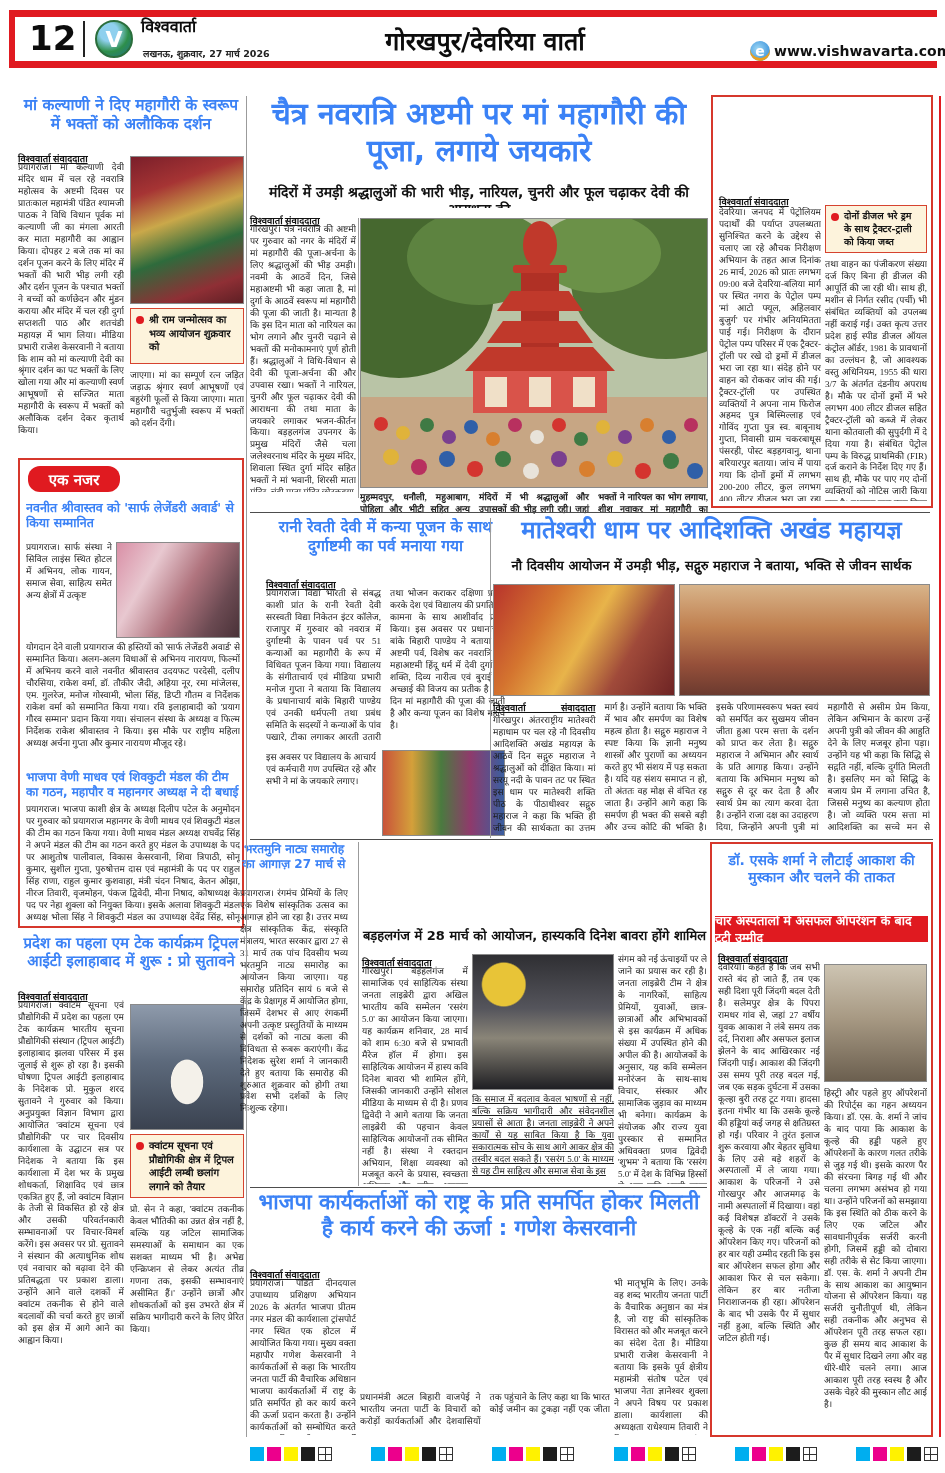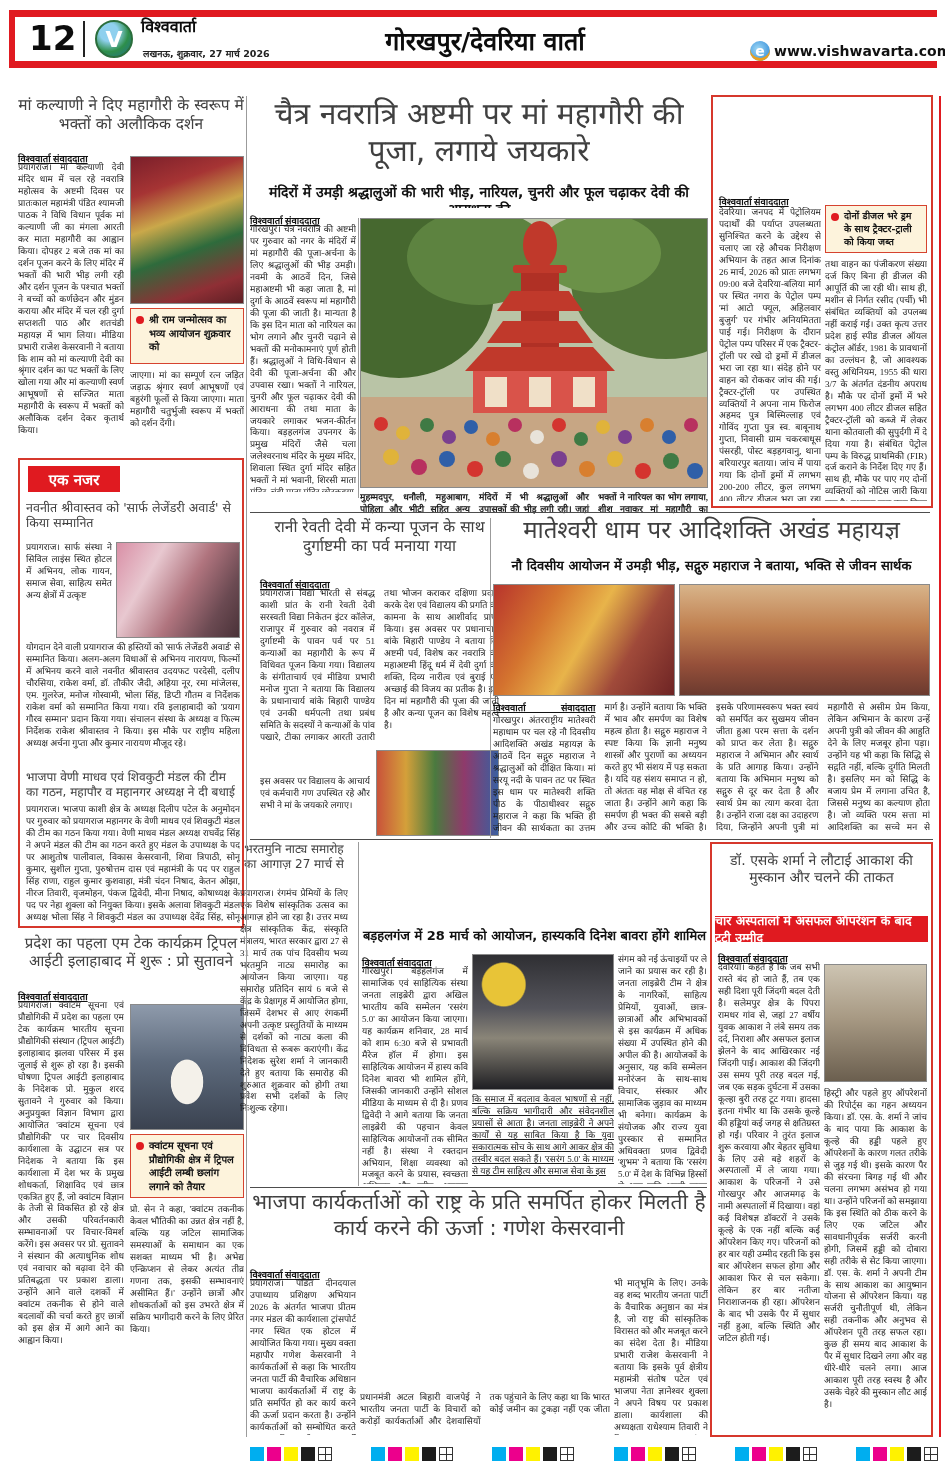--- a/index.html
+++ b/index.html
@@ -3,21 +3,21 @@
 <meta charset="utf-8">
 <style>
   :root{
     --red:#e01a20; --ink:#151515; --rule:#9b9b9b;
     --capbg:#fdf3dc; --capbd:#d6432f;
   }
   *{margin:0;padding:0;box-sizing:border-box;}
   body{background:#e8e8e8;font-family:"Liberation Serif","DejaVu Serif",serif;}
   #page{position:relative;width:945px;height:1473px;background:#ffffff;margin:0 auto;overflow:hidden;color:var(--ink);}
   .abs{position:absolute;}
-  .hl{font-family:"DejaVu Sans","Liberation Sans",sans-serif;font-weight:400;text-align:center;color:#404040;line-height:1.22;overflow:hidden;}
+  .hl{font-family:"DejaVu Sans","Liberation Sans",sans-serif;font-weight:700;text-align:center;color:#3b82f6;line-height:1.22;overflow:hidden;}
   .sub{font-family:"DejaVu Sans","Liberation Sans",sans-serif;font-weight:700;text-align:center;color:#111;line-height:1.2;overflow:hidden;}
   .byline{font-weight:700;font-size:9.5px;text-decoration:underline;color:#111;}
   .body{font-size:9px;line-height:1.33;text-align:justify;color:#1c1c1c;overflow:hidden;}
   .cols2{column-count:2;column-gap:9px;}
   .cols3{column-count:3;column-gap:9px;}
   .cols4{column-count:4;column-gap:9px;}
   .photo{border:1px solid #8a8a8a;overflow:hidden;}
   .capbox{background:var(--capbg);border:1.5px solid var(--capbd);padding:4px 5px;display:flex;gap:5px;align-items:flex-start;overflow:hidden;}
   .capbox .dot{width:8px;height:8px;border-radius:50%;background:var(--red);flex:none;margin-top:3px;}
   .capbox .ctx{font-family:"DejaVu Sans","Liberation Sans",sans-serif;font-weight:700;font-size:10px;line-height:1.35;color:#141414;}
@@ -29,21 +29,21 @@
   #hdrdiv{left:68px;top:4px;width:1.5px;height:36px;background:#222;}
   #logo{left:80px;top:3px;width:38px;height:38px;border-radius:50%;background:radial-gradient(circle at 35% 30%,#8fd0ee 0 28%,#2e8f4a 60%,#1f6f8f 100%);border:2px solid #2b6e3c;color:#fff;font-family:"DejaVu Sans",sans-serif;font-weight:700;font-size:22px;display:flex;align-items:center;justify-content:center;}
   #masthead{left:126px;top:2px;font-family:"DejaVu Sans",sans-serif;font-weight:700;font-size:16px;color:#0c0c0c;line-height:1.05;}
   #citydate{left:128px;top:30px;font-family:"DejaVu Sans",sans-serif;font-weight:700;font-size:9.5px;color:#222;}
   #section{left:300px;top:6px;width:340px;font-family:"DejaVu Sans",sans-serif;font-weight:700;font-size:25px;text-align:center;color:#0c0c0c;}
   #webwrap{left:735px;top:24px;display:flex;align-items:center;gap:4px;}
   #web-ic{width:20px;height:20px;border-radius:50%;background:radial-gradient(circle at 40% 40%,#9fd8f5,#1f7fd4);color:#fff;font-family:"DejaVu Sans",sans-serif;font-weight:700;font-size:14px;display:flex;align-items:center;justify-content:center;box-shadow:inset 0 -3px 0 #e8a020;}
   #weburl{font-family:"DejaVu Sans",sans-serif;font-weight:700;font-size:14px;color:#111;}
   
   .redbox{border:2px solid #d6382c;background:#fff;}
-  #eknajar-tab{background:var(--red);color:#fff;font-family:"DejaVu Sans",sans-serif;font-weight:700;font-size:15px;display:flex;align-items:center;justify-content:center;border-radius:0;}
+  #eknajar-tab{background:var(--red);color:#fff;font-family:"DejaVu Sans",sans-serif;font-weight:700;font-size:15px;display:flex;align-items:center;justify-content:center;border-radius:12px;}
   #sharma-band{background:var(--red);color:#fff;font-family:"DejaVu Sans",sans-serif;font-weight:700;font-size:12.5px;display:flex;align-items:center;justify-content:center;}
   
   .ph-kalyani{background:linear-gradient(160deg,#7a1f2a 0%,#a63434 22%,#caa84a 42%,#2e6b3c 62%,#8f2f35 85%,#5e1f24 100%);}
   .ph-award{background:linear-gradient(120deg,#d98fa6 0%,#e8c8d0 28%,#b0747e 55%,#6b4a52 80%,#4a3238 100%);}
   .ph-mtech{background:radial-gradient(ellipse at 50% 62%,#f4f1ea 0 20%,rgba(0,0,0,0) 21%),linear-gradient(180deg,#8e9aab 0%,#5d6a7c 45%,#3a4250 100%);}
   .ph-mat1{background:linear-gradient(120deg,#b8342c 0%,#d4742f 28%,#e8b44a 50%,#a04a3a 72%,#6e2424 100%);}
   .ph-mat2{background:linear-gradient(180deg,#d8b48a 0%,#c08050 38%,#96503a 72%,#6b3a2f 100%);}
   .ph-rani{background:linear-gradient(90deg,#c9533a 0%,#d4a03a 24%,#4a7a3f 48%,#8f3a6b 72%,#3a5fa0 100%);}
   .ph-kavi{background:radial-gradient(circle at 22% 22%,#e8c437 0 14%,rgba(0,0,0,0) 15%),linear-gradient(180deg,#2f2f33 0%,#55555c 40%,#8a8578 62%,#1f1f23 100%);}
   .ph-bjp{background:linear-gradient(180deg,#efe9dc 0%,#dcd2bf 30%,#bcae94 58%,#8f7a64 100%);position:relative;}
@@ -159,25 +159,25 @@
             <circle cx="254" cy="240" r="8" fill="#e0b33a"></circle>
             <circle cx="282" cy="252" r="8" fill="#d4342f"></circle>
             <circle cx="310" cy="242" r="8" fill="#3f7a44"></circle>
             <circle cx="334" cy="252" r="8" fill="#2f5fa8"></circle>
         </g>
       </svg>
     </div>
     <div class="body cols3 abs" style="left:110px;top:396px;width:348px;height:34px;font-weight:bold;">मुहम्मदपुर, धनौली, महुआबाग, पोहिला और भीटी सहित अन्य मंदिरों में भी श्रद्धालुओं और उपासकों की भीड़ लगी रही। जहां भक्तों ने नारियल का भोग लगाया, शीश नवाकर मां महागौरी का आशीर्वाद लिया।</div>
   </div>
 
-  <div class="abs" style="left:260px;top:518px;width:239px;height:320px;">
+  <div class="abs" style="left:266px;top:518px;width:239px;height:320px;">
     <div class="hl abs" style="left:0;top:0;width:239px;height:52px;font-size:15.5px;">रानी रेवती देवी में कन्या पूजन के साथ दुर्गाष्टमी का पर्व मनाया गया</div>
     <div class="abs" style="left:0;top:56px;"><span class="byline">विश्ववार्ता संवाददाता</span></div>
     <div class="body cols2 abs" style="left:0;top:70px;width:239px;height:158px;">प्रयागराज। विद्या भारती से संबद्ध काशी प्रांत के रानी रेवती देवी सरस्वती विद्या निकेतन इंटर कॉलेज, राजापुर में गुरुवार को नवरात्र में दुर्गाष्टमी के पावन पर्व पर 51 कन्याओं का महागौरी के रूप में विधिवत पूजन किया गया। विद्यालय के संगीताचार्य एवं मीडिया प्रभारी मनोज गुप्ता ने बताया कि विद्यालय के प्रधानाचार्य बांके बिहारी पाण्डेय एवं उनकी धर्मपत्नी तथा प्रबंध समिति के सदस्यों ने कन्याओं के पांव पखारे, टीका लगाकर आरती उतारी तथा भोजन कराकर दक्षिणा प्रदान करके देश एवं विद्यालय की प्रगति की कामना के साथ आशीर्वाद प्राप्त किया। इस अवसर पर प्रधानाचार्य बांके बिहारी पाण्डेय ने बताया कि अष्टमी पर्व, विशेष कर नवरात्रि की महाअष्टमी हिंदू धर्म में देवी दुर्गा की शक्ति, दिव्य नारीत्व एवं बुराई पर अच्छाई की विजय का प्रतीक है। इस दिन मां महागौरी की पूजा की जाती है और कन्या पूजन का विशेष महत्व है।</div>
-    <div class="body abs" style="left:0;top:234px;width:110px;height:84px;margin-top:24px;">इस अवसर पर विद्यालय के आचार्य एवं कर्मचारी गण उपस्थित रहे और सभी ने मां के जयकारे लगाए।</div>
+    <div class="body abs" style="left:0;top:234px;width:110px;height:84px;">इस अवसर पर विद्यालय के आचार्य एवं कर्मचारी गण उपस्थित रहे और सभी ने मां के जयकारे लगाए।</div>
     <div class="photo ph-rani abs" style="left:116px;top:232px;width:123px;height:86px;"></div>
   </div>
 
   <div class="abs" style="left:493px;top:516px;width:437px;height:322px;">
     <div class="hl abs" style="left:0;top:0;width:437px;height:38px;font-size:24px;">मातेश्वरी धाम पर आदिशक्ति अखंड महायज्ञ</div>
     <div class="sub abs" style="left:0;top:42px;width:437px;height:22px;font-size:13px;">नौ दिवसीय आयोजन में उमड़ी भीड़, सद्गुरु महाराज ने बताया, भक्ति से जीवन सार्थक</div>
     <div class="photo ph-mat1 abs" style="left:0;top:68px;width:182px;height:112px;"></div>
     <div class="photo ph-mat2 abs" style="left:186px;top:68px;width:251px;height:112px;"></div>
     <div class="body cols4 abs" style="left:0;top:186px;width:437px;height:134px;">
       <b class="byline" style="text-decoration:underline;">विश्ववार्ता संवाददाता</b>

